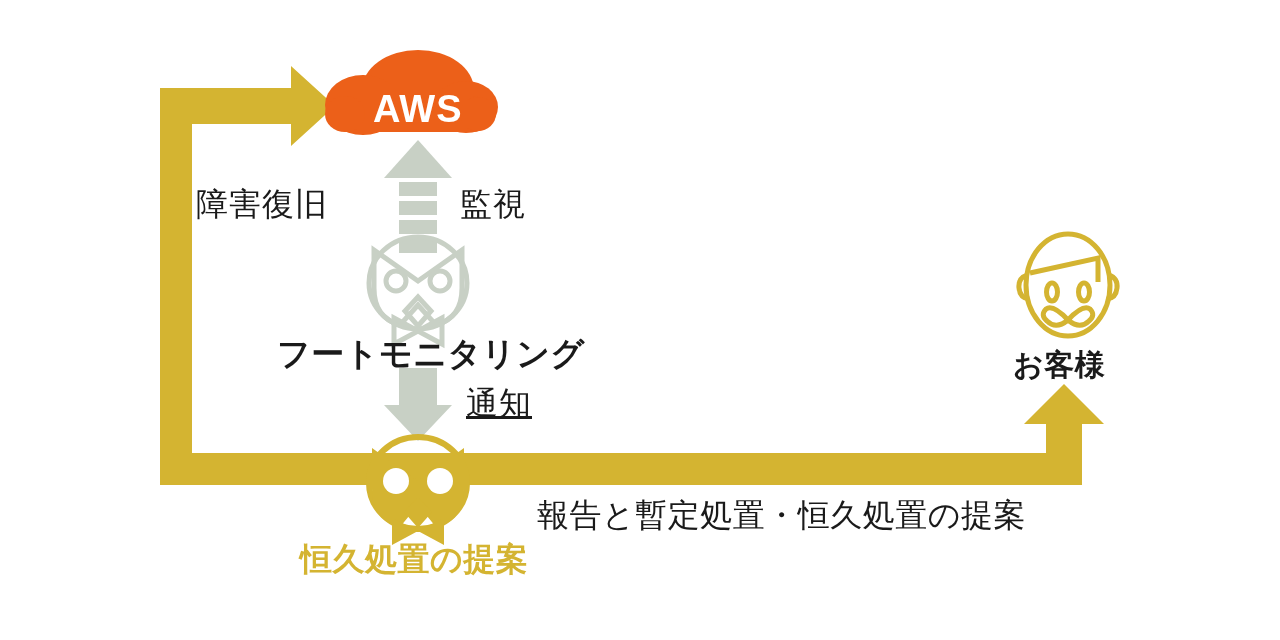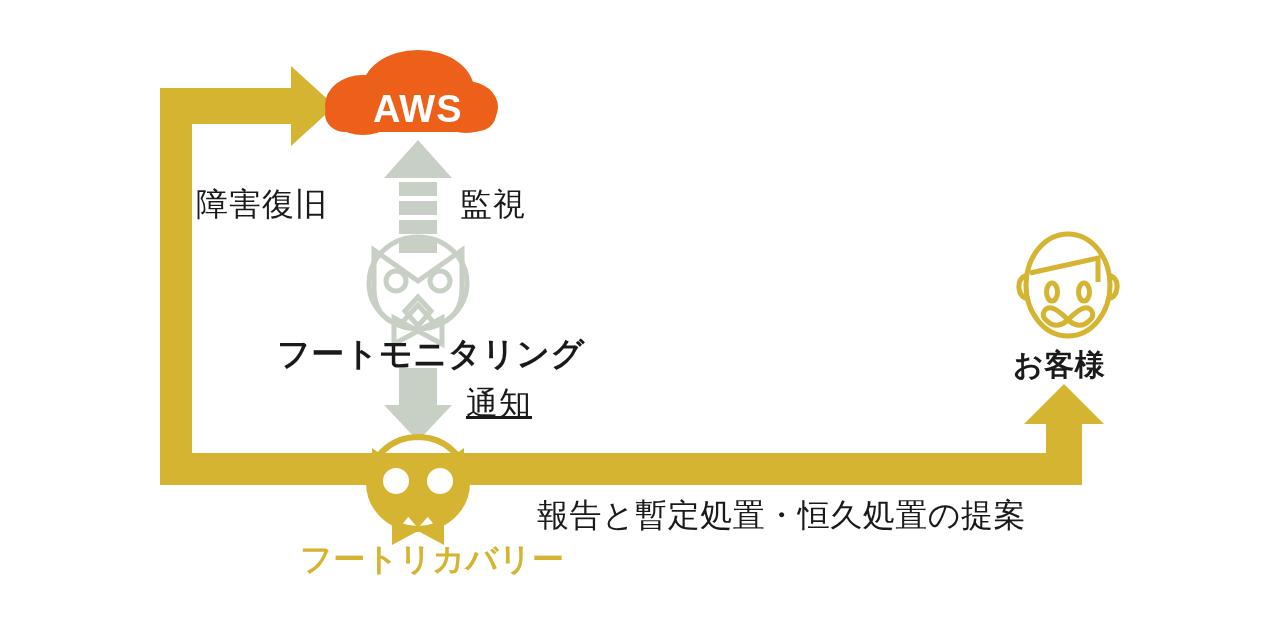--- a/index.html
+++ b/index.html
@@ -209,17 +209,17 @@
   <div class="lbl" id="label-recovery-flow">障害復旧</div>
 
   <div class="lbl" id="label-monitoring-flow">監視</div>
 
   <div class="lbl" id="label-hoot-monitoring">フートモニタリング</div>
 
   <div class="lbl" id="label-notify-flow">通知</div>
 
   <div class="lbl" id="label-report-flow">報告と暫定処置・恒久処置の提案</div>
 
-  <div class="lbl" id="label-hoot-recovery">フートリカバリー</div>
+  <div class="lbl" id="label-hoot-recovery">恒久処置の提案</div>
 
   <div class="lbl" id="label-customer">お客様</div>
 
 </div>
 
 </body></html>

